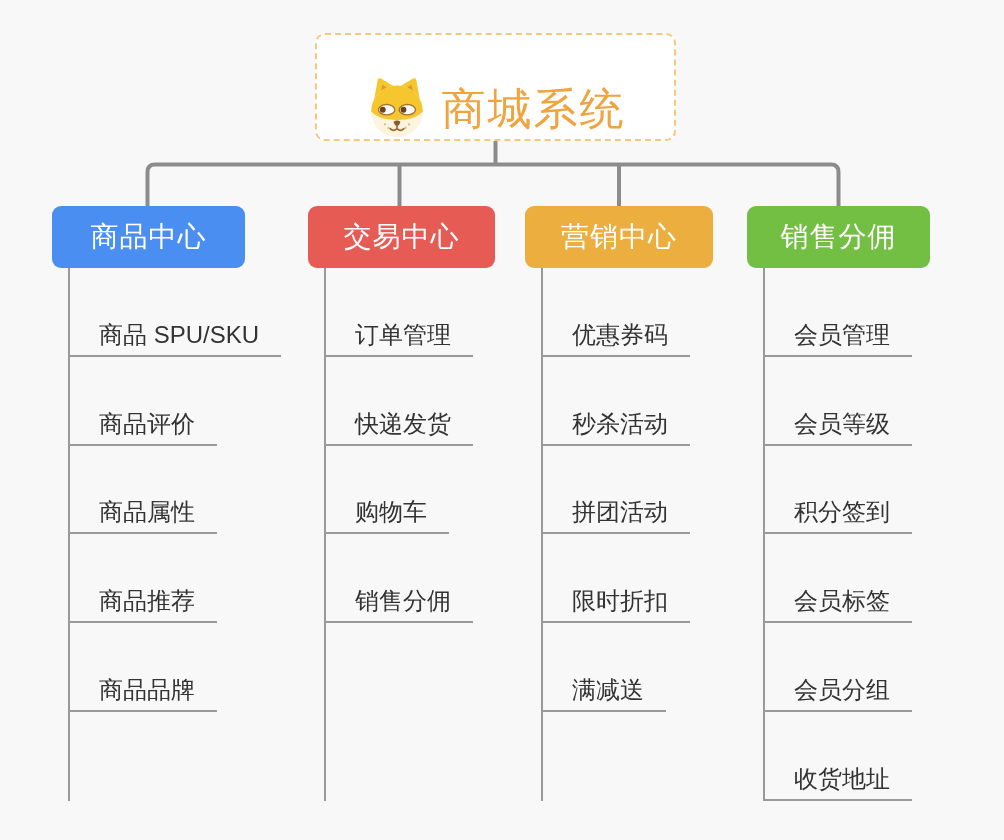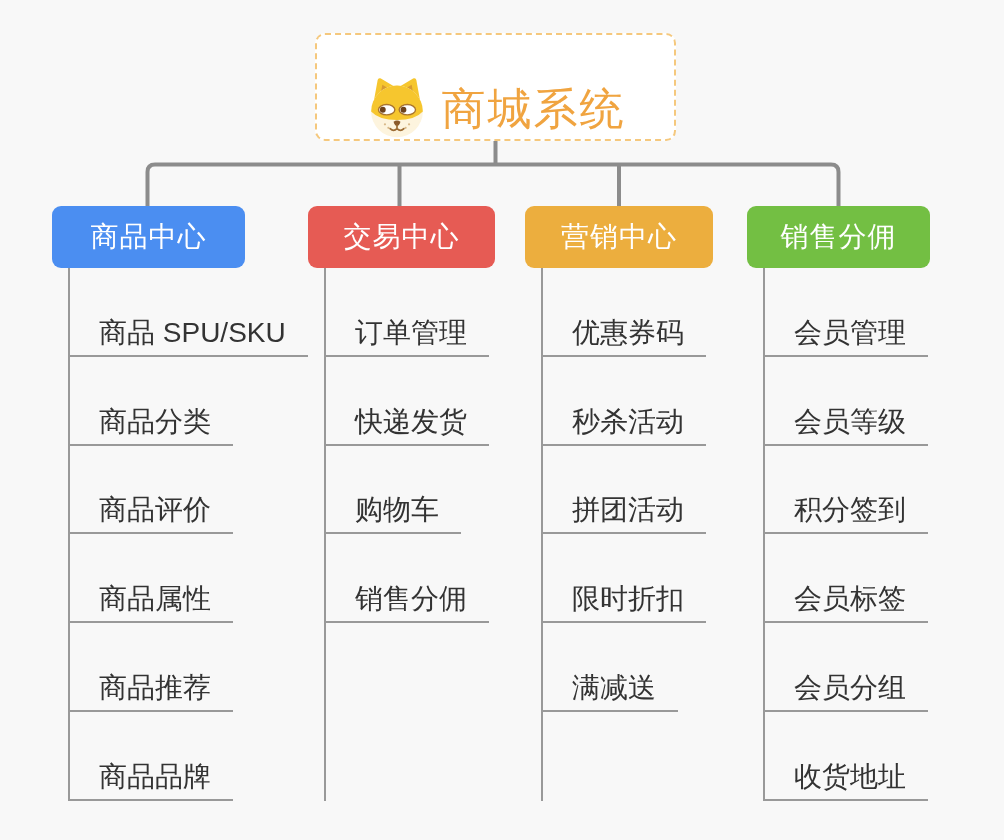--- a/index.html
+++ b/index.html
@@ -20,21 +20,21 @@
   .branch-box{
     height:62px;border-radius:9px;display:flex;align-items:center;justify-content:center;
     color:#ffffff;font-size:28px;letter-spacing:1px;white-space:nowrap;
   }
   .items{position:relative;}
   .trunk{position:absolute;left:16px;top:0;width:2px;height:533px;background:#999999;}
   .row{height:88.8px;display:flex;align-items:flex-end;}
   .row:first-child{height:87px;}
   .item{
     margin-left:16px;padding:0 22px 5px 31px;border-bottom:2px solid #999999;
-    font-size:28px;color:#333333;white-space:nowrap;line-height:1.25;position:relative;
+    font-size:24px;color:#333333;white-space:nowrap;line-height:1.25;position:relative;
   }
 </style>
 </head>
 <body>
 
 <div class="stage">
 
   <svg class="connectors" width="1004" height="840" viewBox="0 0 1004 840">
     <path d="M495.5 140 V166"></path>
     <path d="M147.5 206 V172 Q147.5 164.5 155 164.5 H831 Q838.5 164.5 838.5 172 V206"></path>
@@ -66,23 +66,20 @@
 
   <div id="branches">
       <div class="column" style="left: 52px; width: 193px;">
         <div class="branch-box" style="background: rgb(75, 142, 241);">
           <span>商品中心</span>
         </div>
         <div class="items">
           <div class="trunk"></div>
           <div class="row">
             <div class="item">商品 SPU/SKU</div>
-          </div>
-          <div class="row">
-            <div class="item">商品分类</div>
           </div>
           <div class="row">
             <div class="item">商品评价</div>
           </div>
           <div class="row">
             <div class="item">商品属性</div>
           </div>
           <div class="row">
             <div class="item">商品推荐</div>
           </div>

